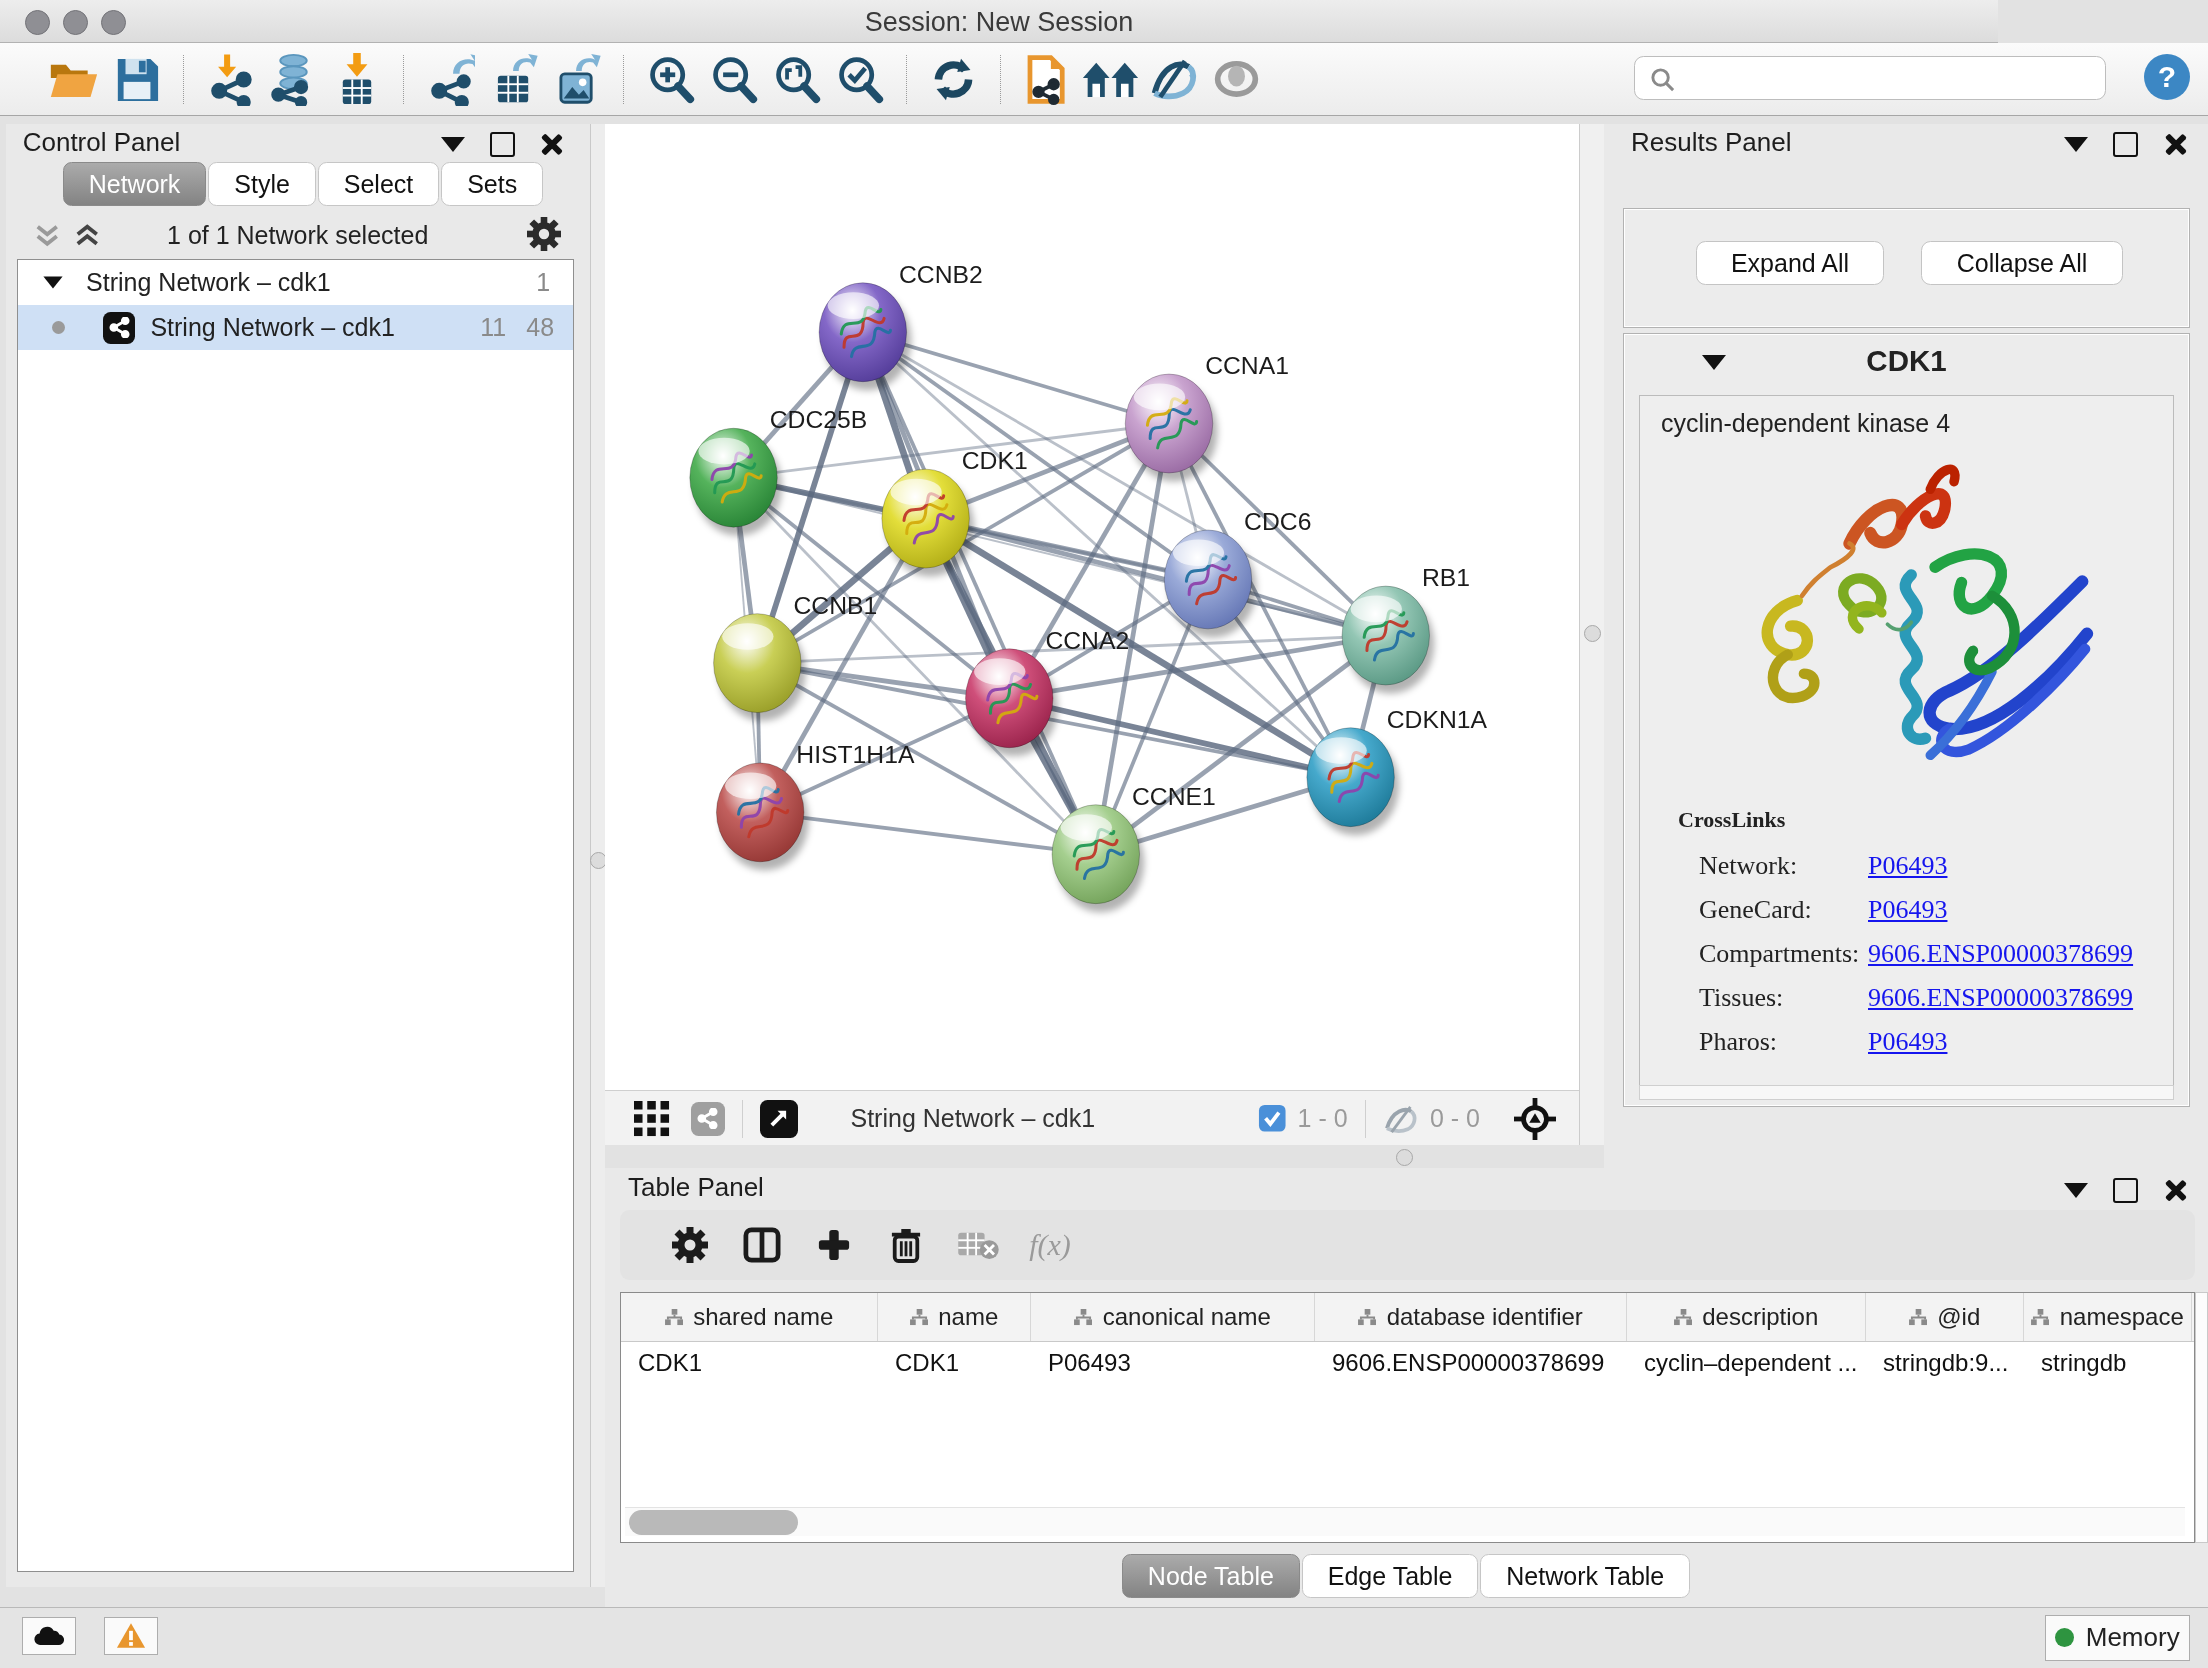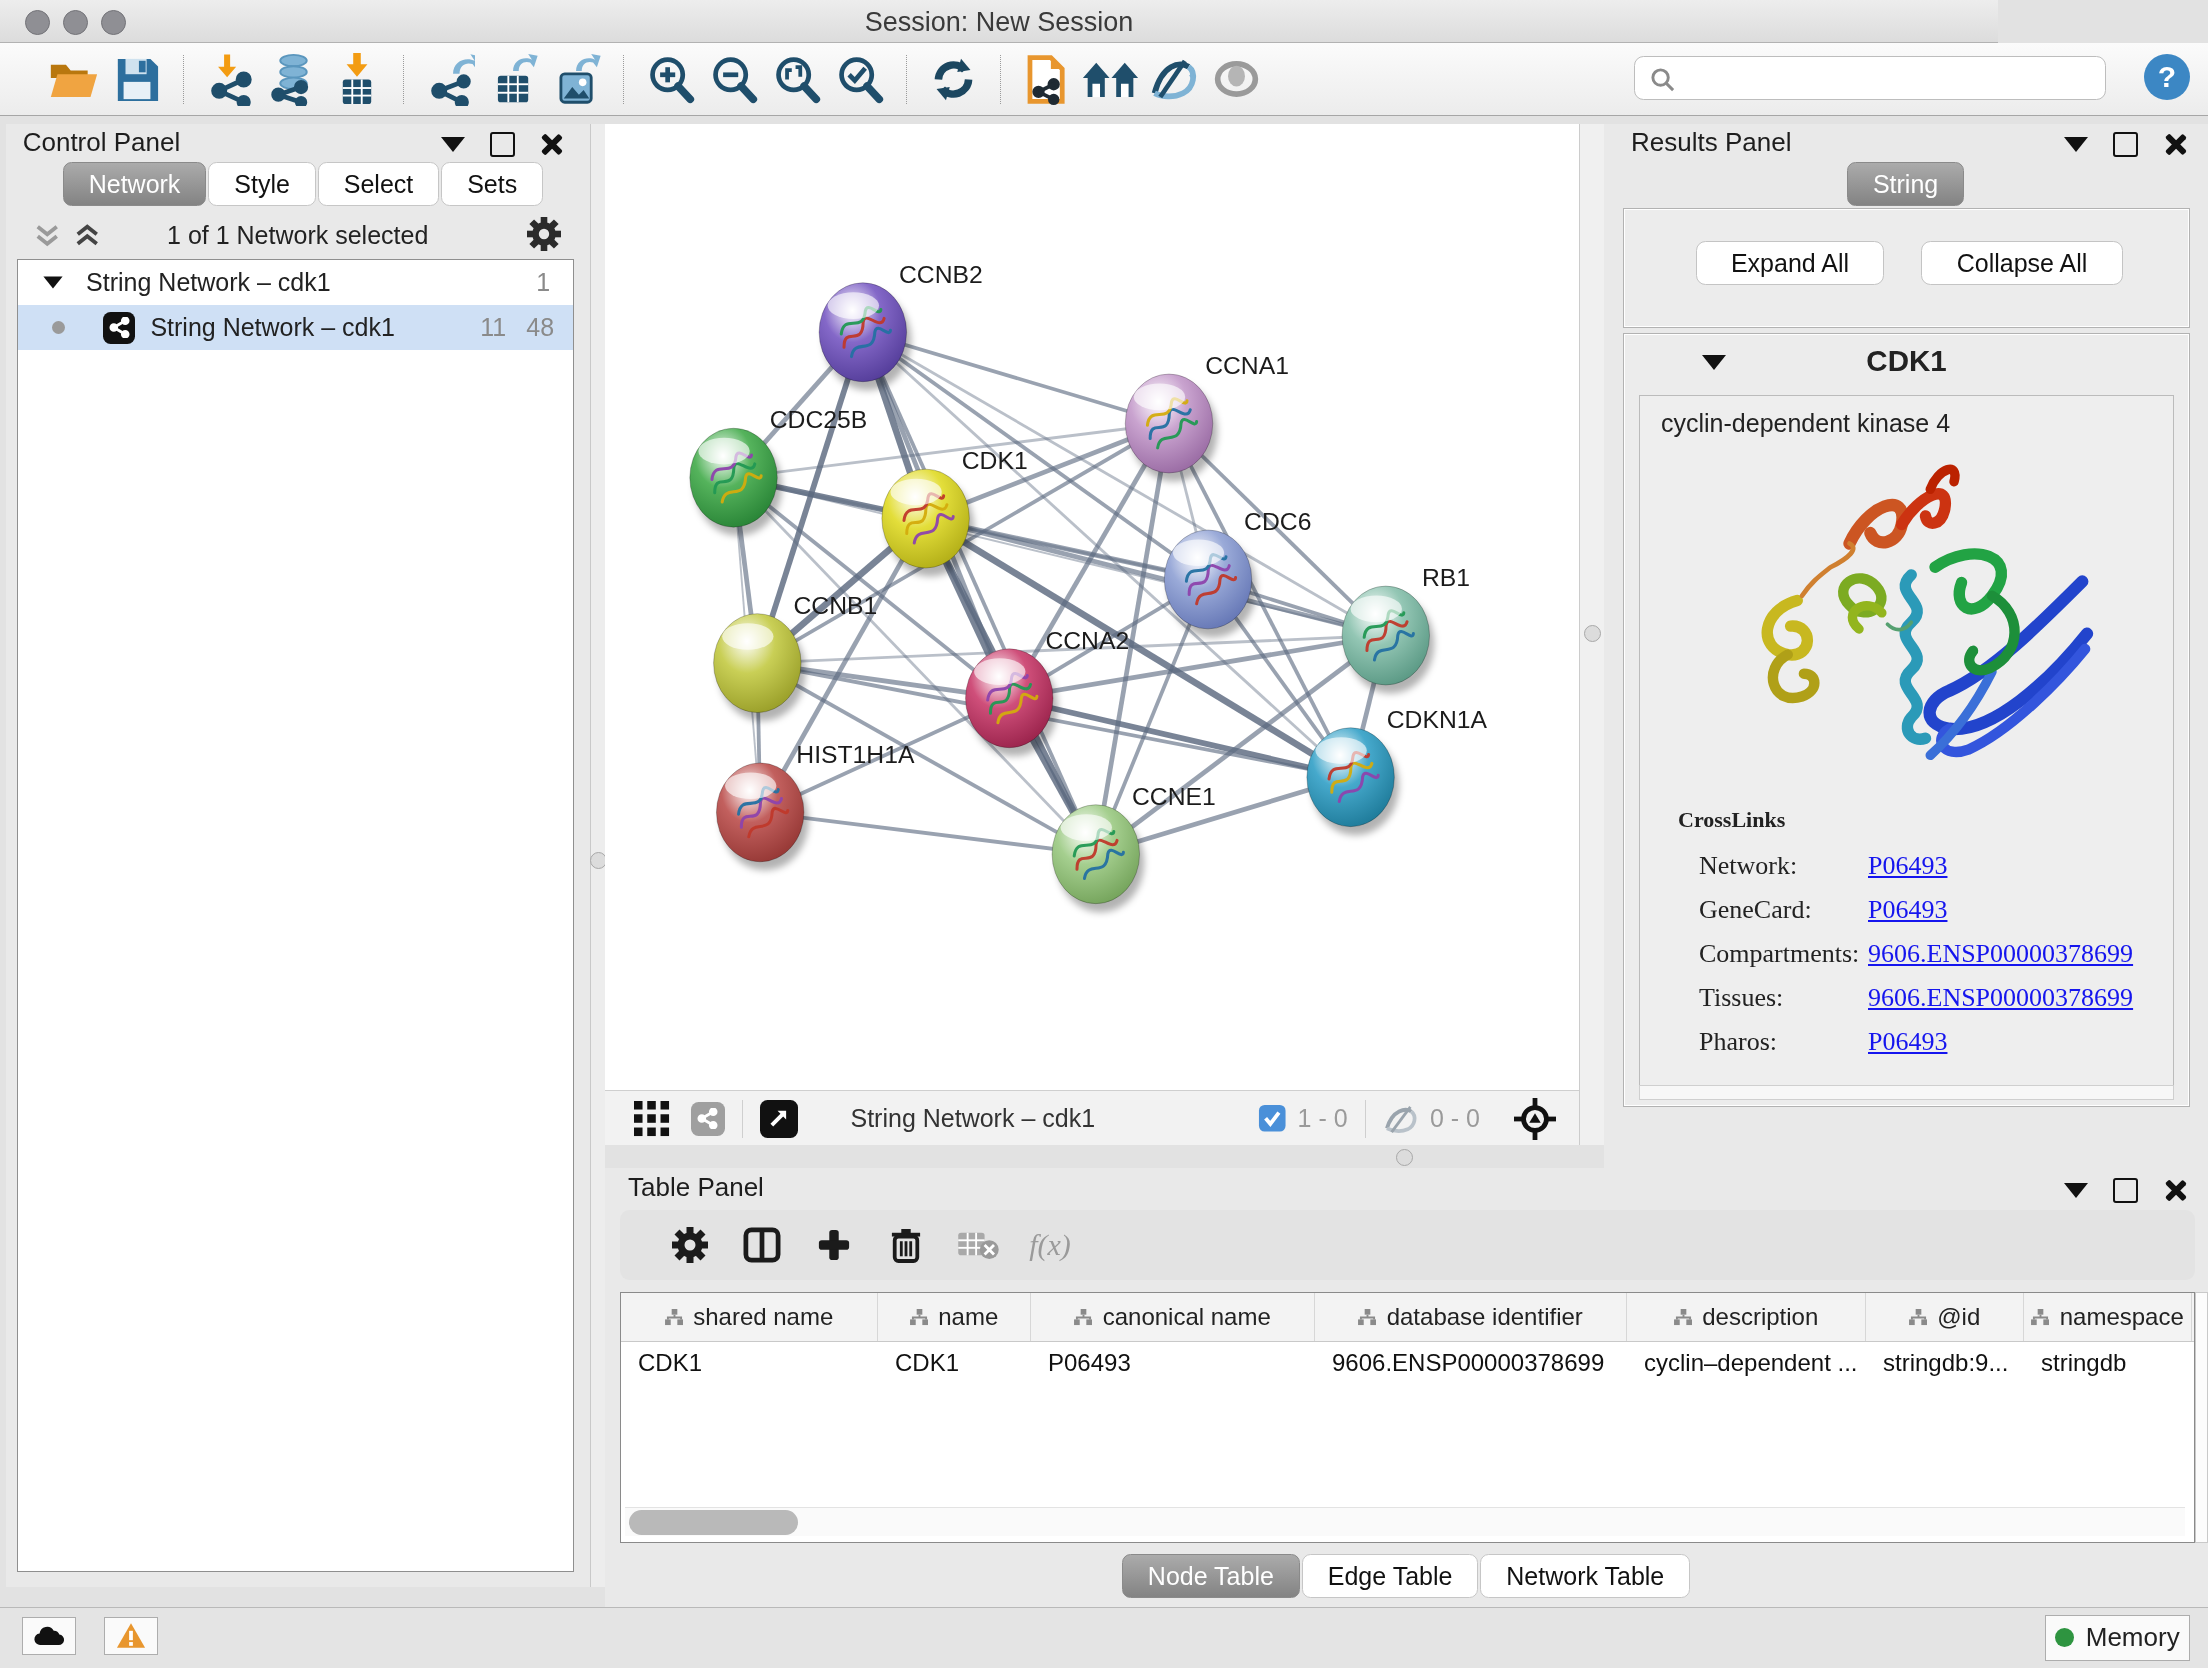--- a/index.html
+++ b/index.html
@@ -667,23 +667,20 @@
   <div class="hgutter">
     <span class="ghandle" style="left:791px;top:3.8px"></span>
   </div>
 
   <div class="rpanel">
     <div class="abs ptitle" style="left:27px;top:2.9px">Results Panel</div>
     <div class="wctl" style="right:23px;top:7.6px">
       <span class="tri-down"></span>
       <span class="sq"></span>
       <span class="xic"></span>
-    </div>
-    <div class="abs" style="left:0;right:0;top:38px;text-align:center">
-      <span class="tab active">String</span>
     </div>
     <div class="rbox" style="left:19px;top:84px;width:567px;height:120px">
       <span class="btn" style="position:absolute;left:72px;top:32px;width:188px;height:44px">Expand All</span>
       <span class="btn" style="position:absolute;left:297px;top:32px;width:202px;height:44px">Collapse All</span>
     </div>
     <div class="rbox" style="left:19px;top:209px;width:567px;height:774px">
       <span class="tri-down" style="position:absolute;left:78px;top:21px"></span>
       <div class="abs" style="left:0;right:0;top:9.5px;text-align:center;font-size:29.5px;font-weight:bold">CDK1</div>
       <div class="abs" style="left:15px;top:61px;width:533px;height:694px;background:#eeeeee;border:1px solid #bbb">
         <div class="abs" style="left:21px;top:13.3px;font-size:25px">cyclin-dependent kinase 4</div>

